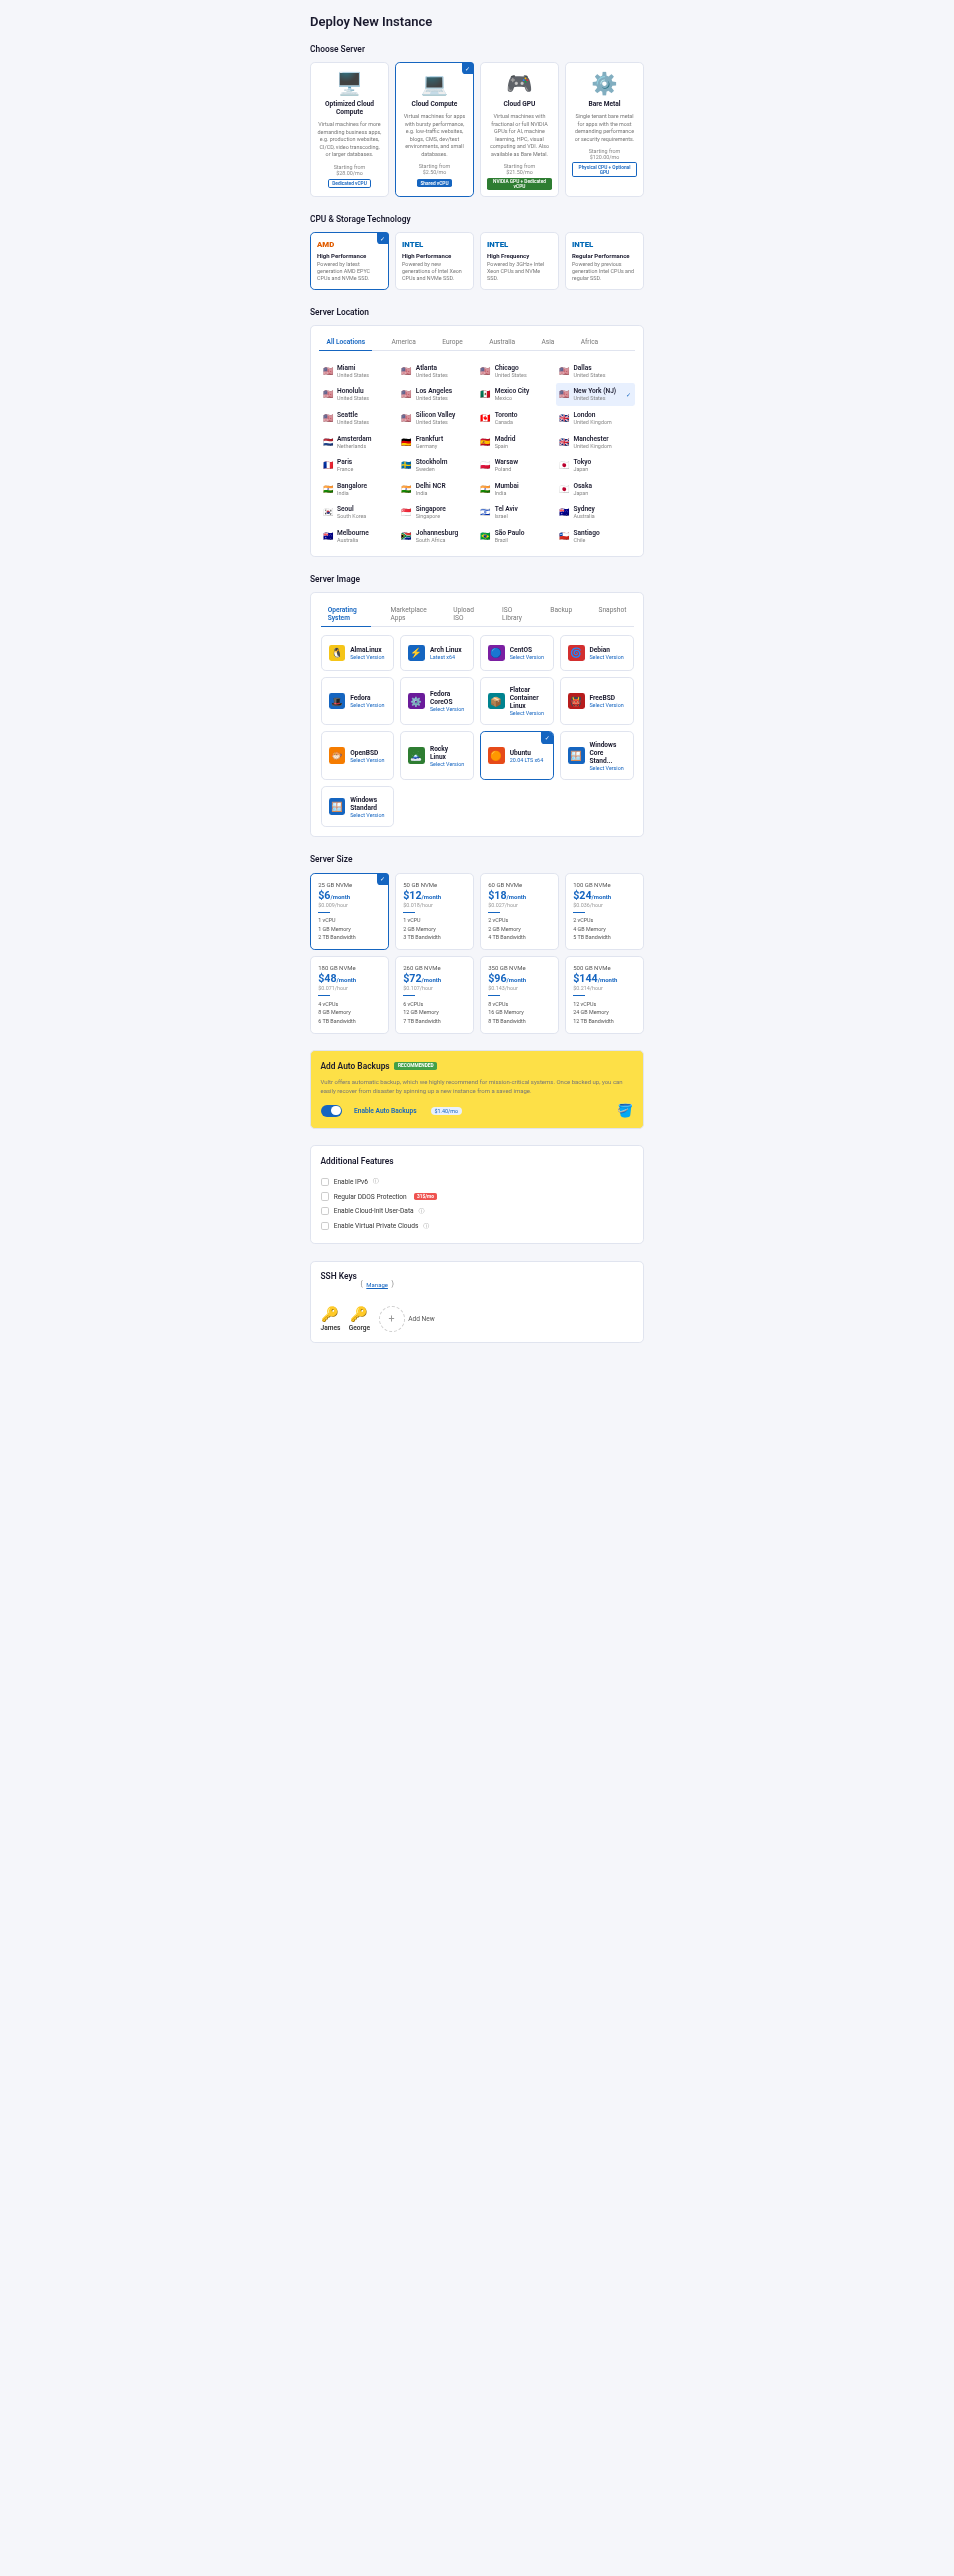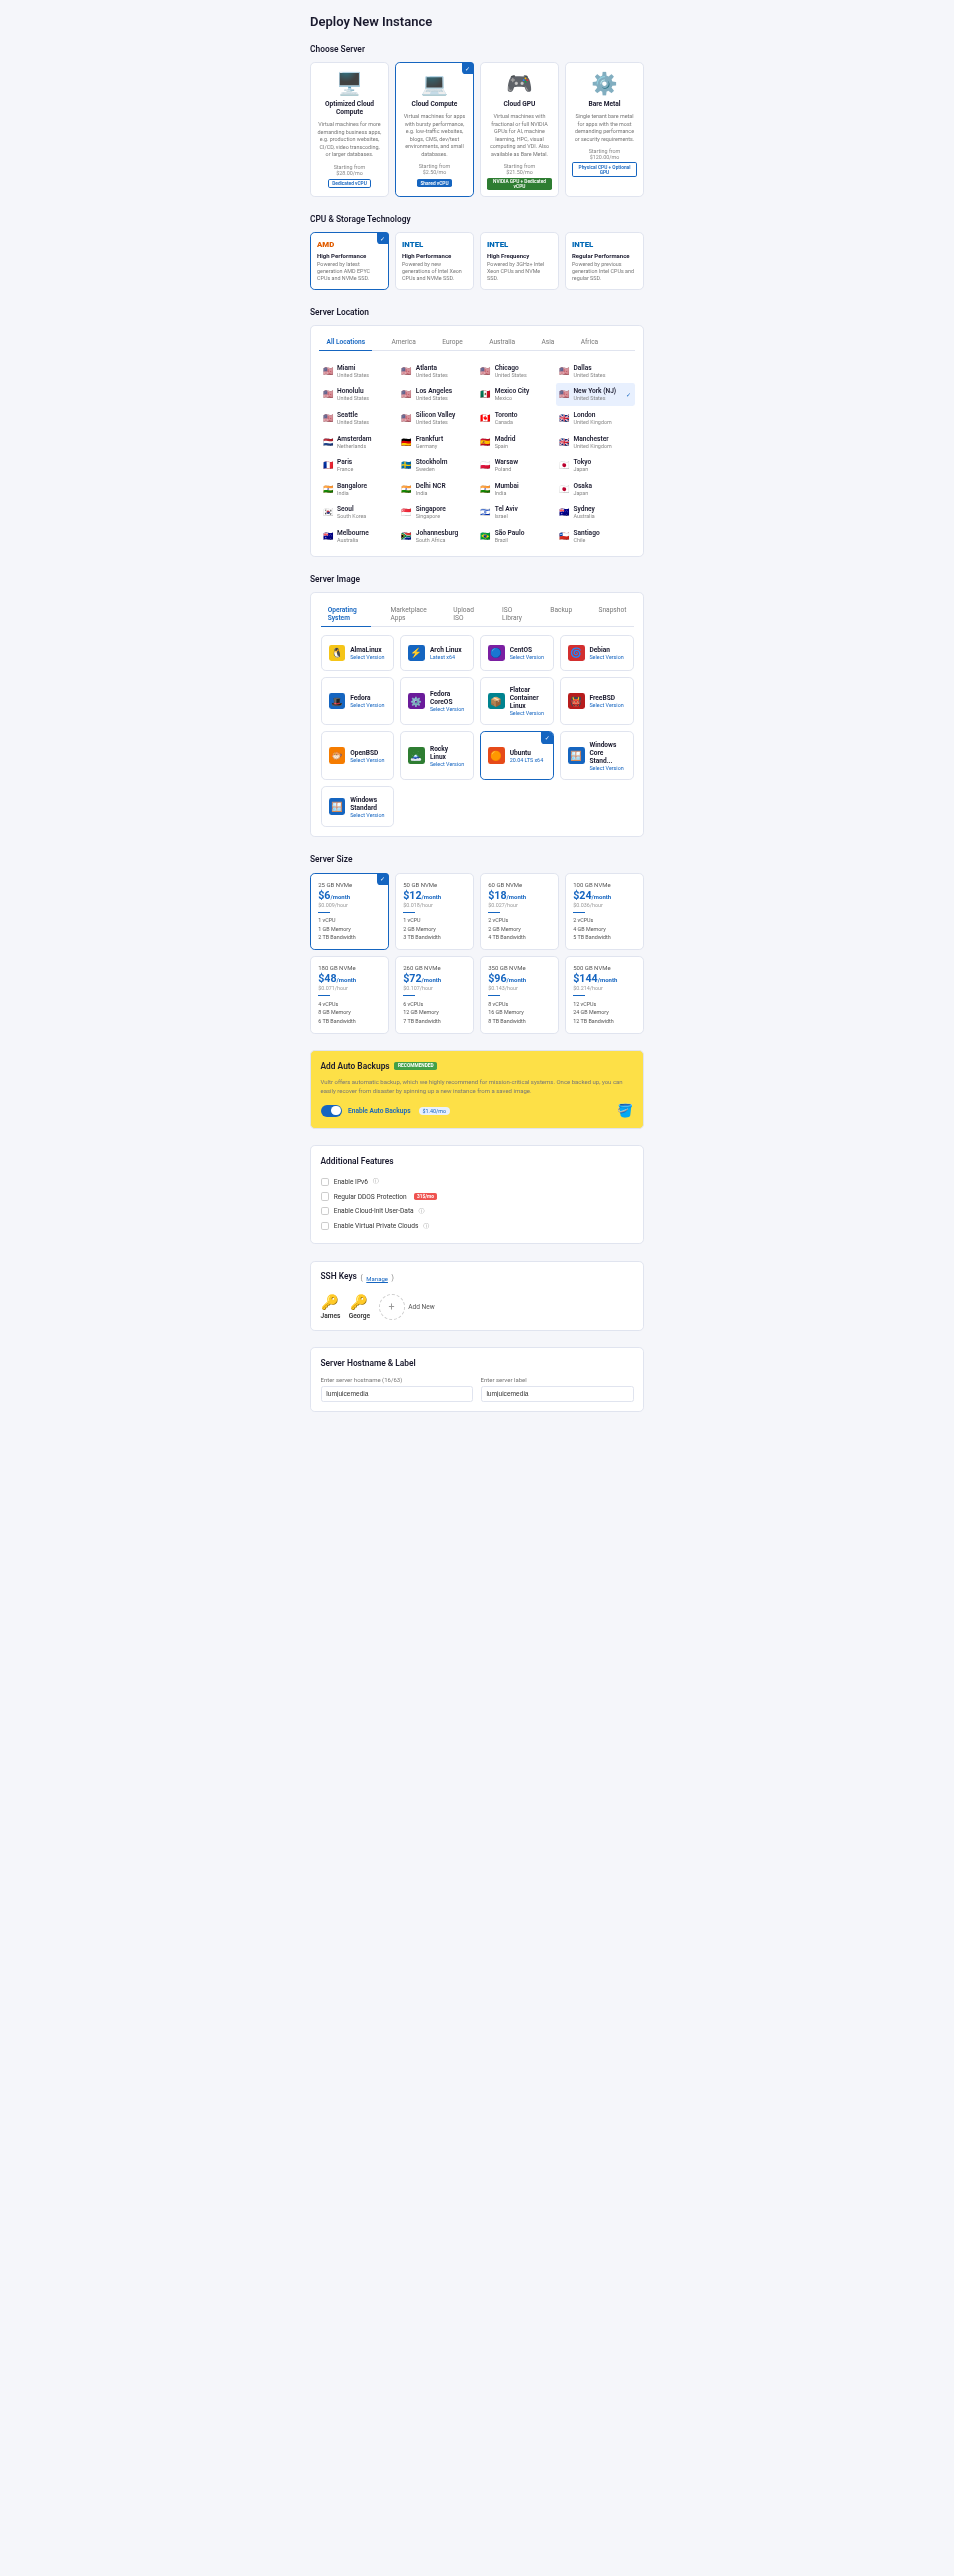--- a/index.html
+++ b/index.html
@@ -70,39 +70,39 @@
     .size-hour { font-size: 5.4px; color: #999; margin-bottom: 3.6px; }
     .size-divider { height: 0.9px; background: #1565c0; margin: 3.6px 0; width: 12px; }
     .size-specs { font-size: 5.4px; color: #555; line-height: 1.6; }
 
     
     .backup-section { background: #fde047; border: 0.9px solid #e0e4ef; border-radius: 4.8px; padding: 9.5px; }
     .backup-header { display: flex; align-items: center; gap: 4.8px; margin-bottom: 6px; }
     .backup-header h2 { margin-bottom: 0; }
     .recommended-badge { background: #43a047; color: #fff; font-size: 4.8px; font-weight: 700; padding: 1.2px 3.6px; border-radius: 1.8px; }
     .backup-desc { font-size: 6px; color: #777; line-height: 1.5; margin-bottom: 8.4px; }
-    .backup-toggle { display: flex; align-items: center; gap: 6px; }
+    .backup-toggle { display: flex; align-items: center; gap: 12px; }
     .toggle { width: 21.5px; height: 12px; background: #1565c0; border-radius: 6px; position: relative; cursor: pointer; }
     .toggle::after { content: ''; width: 9.5px; height: 9.5px; background: #fff; border-radius: 50%; position: absolute; top: 1.2px; right: 1.2px; }
     .toggle-label { font-size: 6.6px; color: #1565c0; font-weight: 600; }
     .toggle-price { background: #e8f0fe; color: #1565c0; font-size: 5.4px; padding: 1.2px 3.6px; border-radius: 6px; margin-left: 2.4px; }
     .bucket-icon { font-size: 13px; margin-left: auto; }
 
     
     .features-section { background: #fff; border: 0.9px solid #e0e4ef; border-radius: 4.8px; padding: 9.5px; }
     .feature-item { display: flex; align-items: center; gap: 4.8px; padding: 3px 0; }
     .checkbox { width: 8.4px; height: 8.4px; border: 0.9px solid #ccc; border-radius: 1.8px; cursor: pointer; }
     .feature-label { font-size: 6.6px; color: #333; }
     .feature-badge { background: #ef5350; color: #fff; font-size: 4.8px; font-weight: 700; padding: 0.6px 3px; border-radius: 1.8px; margin-left: 2.4px; }
     .help-icon { color: #999; font-size: 6px; cursor: pointer; }
 
     
     .ssh-section { background: #fff; border: 0.9px solid #e0e4ef; border-radius: 4.8px; padding: 9.5px; }
     .ssh-header { display: flex; align-items: center; gap: 3.6px; margin-bottom: 8.4px; }
-    .ssh-header h2 { margin-bottom: 4px; }
+    .ssh-header h2 { margin-bottom: 16px; }
     .manage-link { font-size: 6px; color: #1565c0; }
     .ssh-keys { display: flex; align-items: center; gap: 8.4px; }
     .ssh-key { display: flex; flex-direction: column; align-items: center; gap: 2.4px; cursor: pointer; }
     .ssh-key .key-icon { font-size: 14.3px; color: #1565c0; }
     .ssh-key span { font-size: 6.6px; font-weight: 600; color: #333; }
     .add-key { width: 26px; height: 26px; border: 0.9px dashed #ccc; border-radius: 50%; display: flex; align-items: center; justify-content: center; cursor: pointer; font-size: 10.7px; color: #999; }
     .add-key-label { font-size: 6.6px; color: #555; margin-left: 3.6px; }
 
     
     .hostname-section { background: #fff; border: 0.9px solid #e0e4ef; border-radius: 4.8px; padding: 9.5px; }
@@ -728,27 +728,14 @@
     <span class="key-icon">🔑</span>
     <span>George</span>
   </div>
         <div style="display: flex; align-items: center;">
   <div class="add-key">+</div>
   <span class="add-key-label">Add New</span>
 </div>
       </div>
   </div>
 
-  <div class="section hostname-section">
-    <h2>Server Hostname &amp; Label</h2>
-    <div class="hostname-grid">
-      <div class="form-group">
-        <label>Enter server hostname (16/63)</label>
-        <input type="text" id="hostname-input" value="lumjuicemedia" style="">
-      </div>
-      <div class="form-group">
-        <label>Enter server label</label>
-        <input type="text" id="server-label-input" value="lumjuicemedia" style="">
-      </div>
-    </div>
-  </div>
 </div>
 
 
 </body></html>

